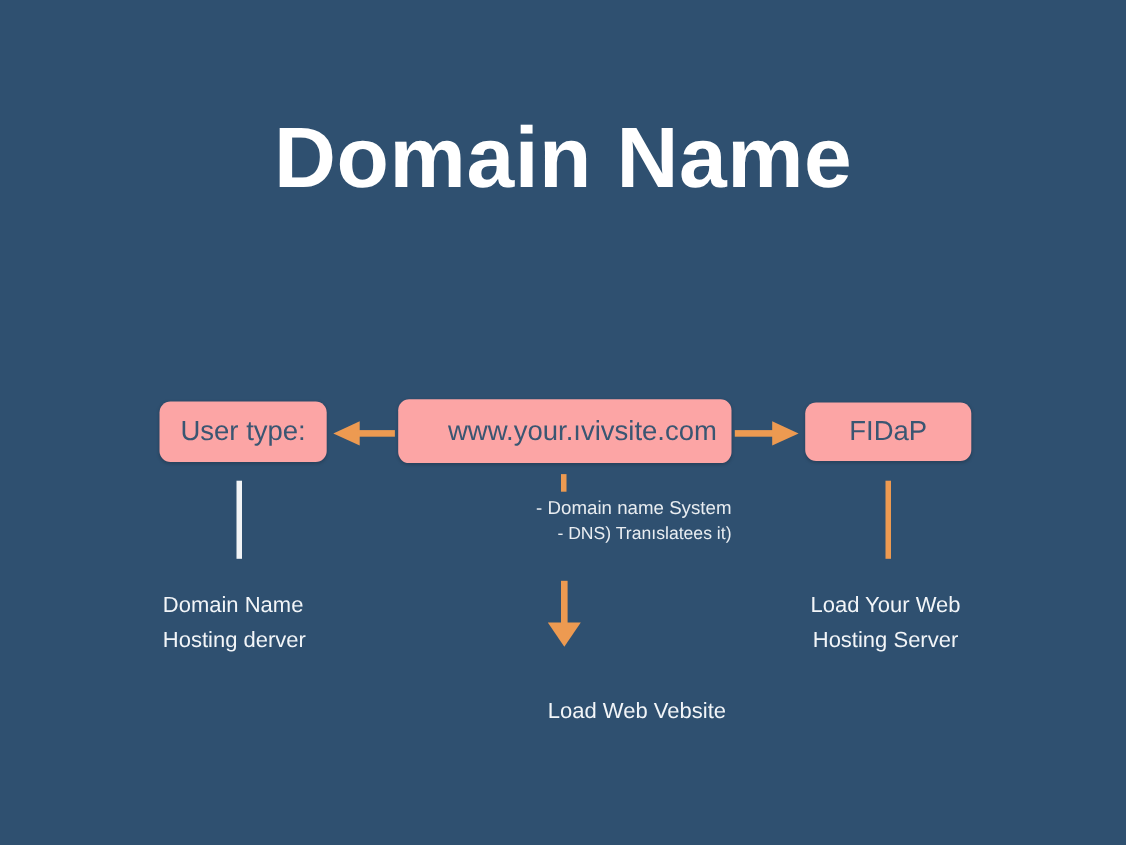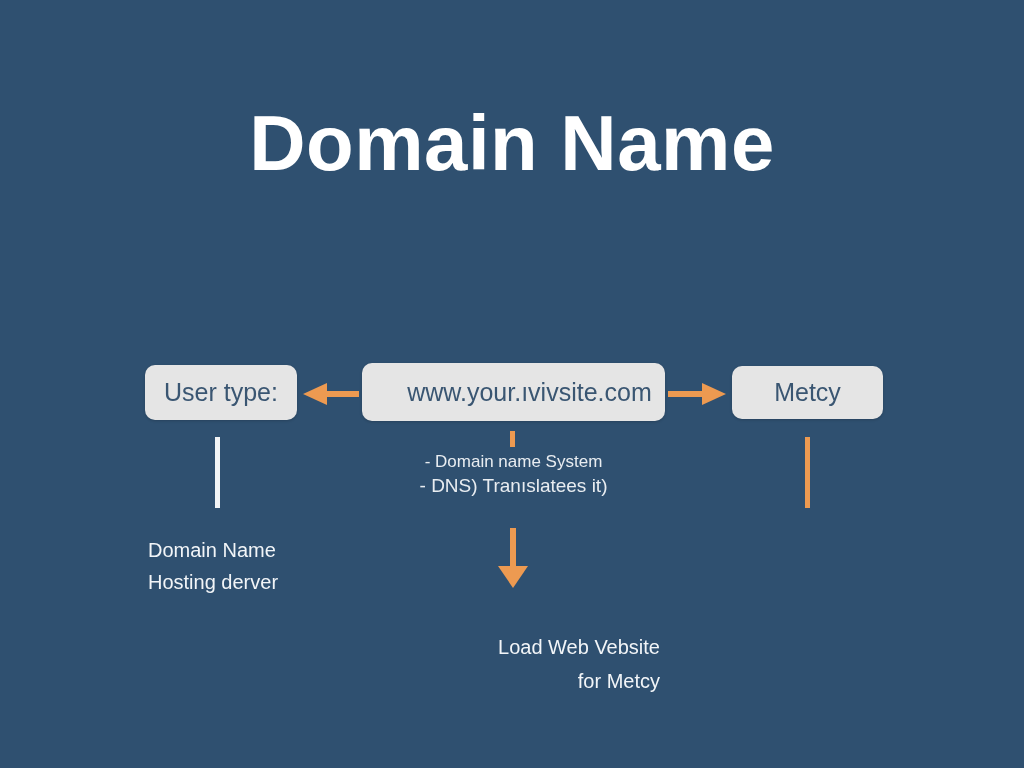--- a/index.html
+++ b/index.html
@@ -32,21 +32,21 @@
     font-size: 78px;
     font-weight: bold;
     color: #ffffff;
     letter-spacing: 0.5px;
     line-height: 1.0;
   }
 
   
   .node-box {
     position: absolute;
-    background: #e5e5e5;
+    background: #fca5a5;
     border-radius: 10px;
     color: #2f4e6b;
     display: flex;
     align-items: center;
     justify-content: center;
     box-shadow: 0 1px 3px rgba(0,0,0,0.18);
     box-sizing: border-box;
   }
   .node-box span {
     font-size: 25px;
@@ -170,30 +170,30 @@
     border-right: 15px solid transparent;
     border-top: 22px solid #ed9a51;
   }
 
   
   .bullets {
     position: absolute;
     left: 362px;
     top: 450px;
     width: 303px;
-    text-align: center;
+    text-align: right;
     color: #e9edf1;
   }
   .bullets .b-line {
     font-size: 17px;
     line-height: 24px;
     white-space: nowrap;
   }
   .bullets .b-line.b2 { padding-left: 22px; }
-  .bullets .b-line.b3 { font-size: 19px; }
+  .bullets .b-line.b3 { font-size: 16px; }
 
   
   .caption {
     position: absolute;
     color: #f2f5f8;
     font-size: 20px;
     line-height: 32px;
   }
   #caption-left {
     left: 148px;
@@ -225,21 +225,21 @@
 
   <div class="node-box" id="box-user">
     <span>User type:</span>
   </div>
 
   <div class="node-box" id="box-url">
     <span>www.your.ıvivsite.com</span>
   </div>
 
   <div class="node-box" id="box-fidap">
-    <span>Metcy</span>
+    <span>FIDaP</span>
   </div>
 
   <div class="arrow-h" id="arrow-left">
     <div class="arrow-head"></div>
     <div class="arrow-shaft"></div>
   </div>
 
   <div class="arrow-h" id="arrow-right">
     <div class="arrow-shaft"></div>
     <div class="arrow-head"></div>
@@ -257,19 +257,22 @@
   <div id="arrow-down">
     <div class="down-shaft"></div>
     <div class="down-head"></div>
   </div>
 
   <div class="caption" id="caption-left">
     <span class="cap-line l1">Domain Name</span>
     <span class="cap-line l2">Hosting derver</span>
   </div>
 
+  <div class="caption" id="caption-right">
+    <span class="cap-line l1">Load Your Web</span>
+    <span class="cap-line l2">Hosting Server</span>
+  </div>
 
   <div class="caption" id="caption-center">
     <span class="cap-line l1">Load Web Vebsite</span>
-    <span class="cap-line l2">for Metcy</span>
   </div>
 
 </div>
 
 </body></html>

